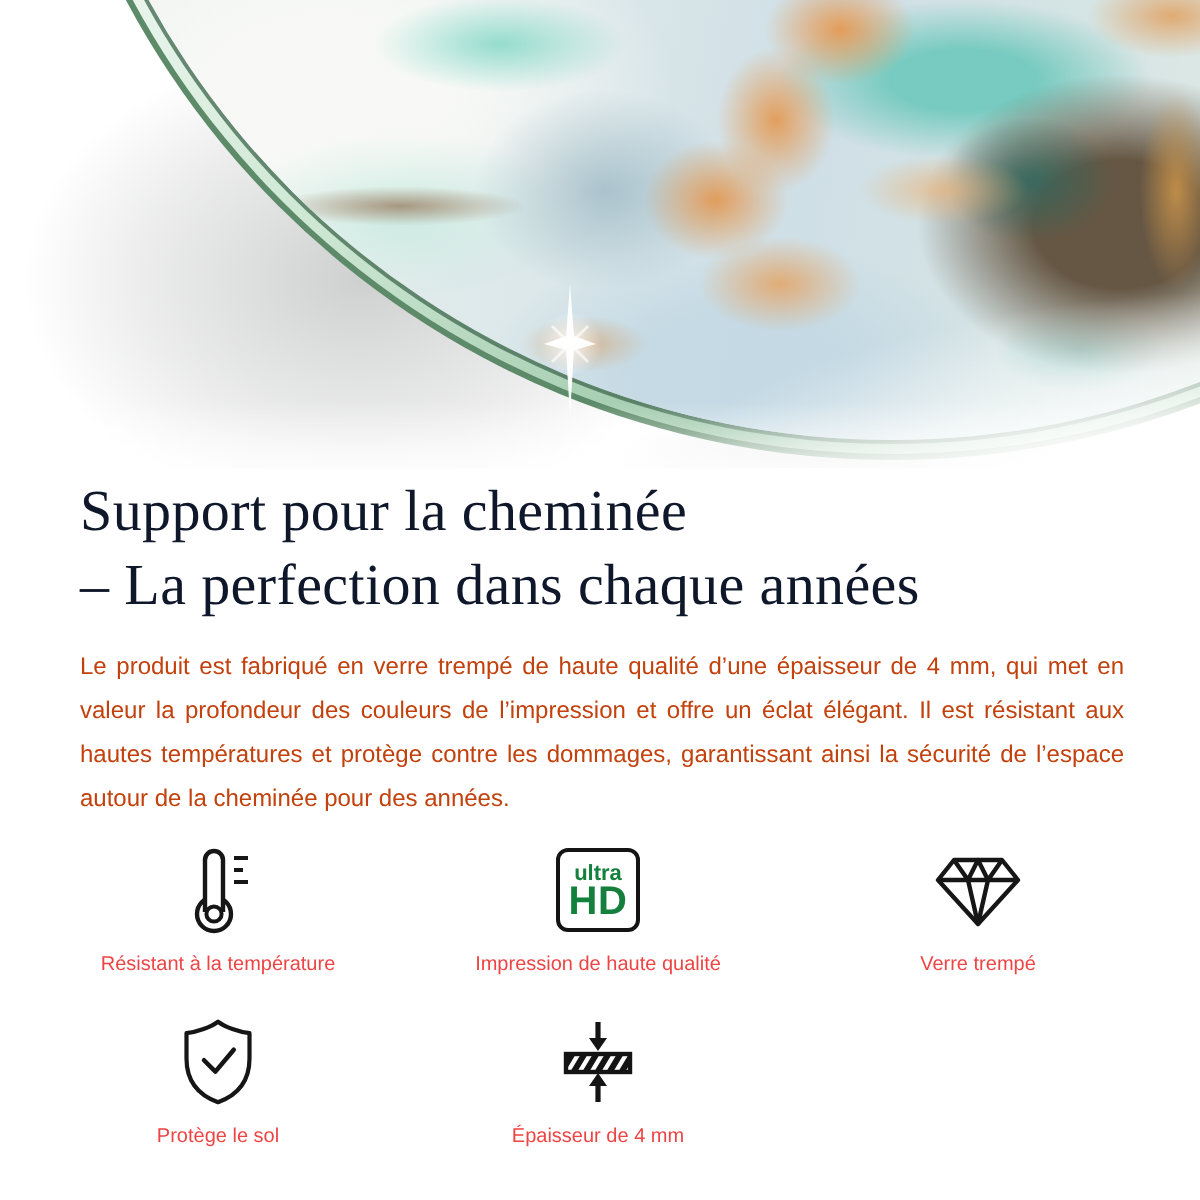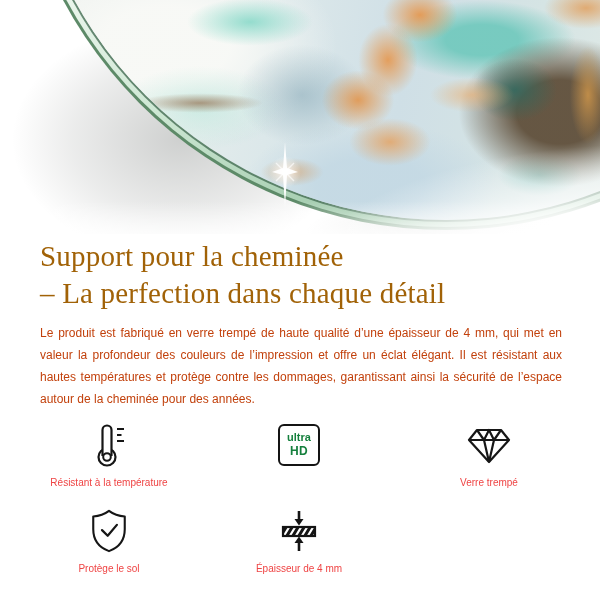--- a/index.html
+++ b/index.html
@@ -38,35 +38,35 @@
       radial-gradient(ellipse 170px 85px at 370px 185px, rgba(196,217,228,.9) 32%, rgba(196,217,228,0) 75%),
       radial-gradient(ellipse 230px 140px at 165px 45px, rgba(248,249,246,.98) 28%, rgba(248,249,246,0) 75%),
       linear-gradient(100deg,#f1f3ef 0%,#e9efed 25%,#dce8ea 45%,#cfdfe6 65%,#d5e4e4 85%,#dfe9e6 100%);}
   .fade{inset:0;background:
       radial-gradient(ellipse 480px 210px at 640px 300px,#fff 40%,rgba(255,255,255,0) 74%),
       linear-gradient(to bottom,rgba(255,255,255,0) 86%,rgba(255,255,255,.75) 100%);}
   .sparkle{left:250px;top:142px;}
 
   
   .content{padding:0 40px 0 40px;}
-  .title{font-family:"Liberation Serif",serif;font-weight:400;color:#a16207;
+  .title{font-family:"Liberation Serif",serif;font-weight:400;color:#0f172a;
     font-size:29px;line-height:37px;margin:4px 0 10px 0;letter-spacing:.2px;}
   .title span{display:block;}
   .desc{margin:0;width:522px;font-size:12px;line-height:22px;color:#c2410c;text-align:justify;}
 
   
   .features{display:flex;flex-wrap:wrap;padding:0 14px;margin-top:12px;}
   .feature{width:190px;display:flex;flex-direction:column;align-items:center;margin-bottom:20px;}
   .icon-slot{height:46px;display:flex;align-items:center;justify-content:center;}
   .f-label{margin-top:9px;font-size:10px;color:#ef4444;white-space:nowrap;}
   .icon{stroke:#161616;fill:none;stroke-width:2.2;}
   .uhd-box{width:38px;height:38px;border:2.6px solid #141414;border-radius:6px;
     display:flex;flex-direction:column;align-items:center;justify-content:center;color:#15803d;}
   .uhd-top{font-size:11px;font-weight:700;line-height:11px;}
-  .uhd-bottom{font-size:12px;font-weight:800;line-height:16px;letter-spacing:.3px;}
+  .uhd-bottom{font-size:20px;font-weight:800;line-height:16px;letter-spacing:.3px;}
 </style>
 </head>
 <body>
 
 <div class="page">
 
   <div class="hero">
     <div class="shadow-a"></div>
     <div class="shadow-b"></div>
     <div class="rim-outer"></div>
@@ -83,21 +83,21 @@
       </defs>
       <circle cx="35" cy="30" r="16" fill="url(#glow)"></circle>
       <path d="M26 21 L44 39 M44 21 L26 39" stroke="rgba(255,255,255,.65)" stroke-width="1.4"></path>
       <path d="M35 0 L37 26 L48 30 L37 33 L35 66 L33 33 L22 30 L33 26 Z" fill="#ffffff" opacity=".95"></path>
     </svg>
   </div>
 
   <div class="content">
     <h1 class="title">
       <span>Support pour la cheminée</span>
-      <span>– La perfection dans chaque détail</span>
+      <span>– La perfection dans chaque années</span>
     </h1>
     <p class="desc">Le produit est fabriqué en verre trempé de haute qualité d’une épaisseur de 4 mm, qui met en valeur la profondeur des couleurs de l’impression et offre un éclat élégant. Il est résistant aux hautes températures et protège contre les dommages, garantissant ainsi la sécurité de l’espace autour de la cheminée pour des années.</p>
   </div>
 
   <div class="features">
 
     <div class="feature">
       <div class="icon-slot">
         <svg class="icon" width="44" height="46" viewBox="0 0 44 46">
           <circle cx="20" cy="35" r="8.5"></circle>
@@ -109,20 +109,21 @@
       <div class="f-label">Résistant à la température</div>
     </div>
 
     <div class="feature">
       <div class="icon-slot">
         <div class="uhd-box">
           <span class="uhd-top">ultra</span>
           <span class="uhd-bottom">HD</span>
         </div>
       </div>
+      <div class="f-label">Impression de haute qualité</div>
     </div>
 
     <div class="feature">
       <div class="icon-slot">
         <svg class="icon" width="48" height="42" viewBox="0 0 48 42" stroke-width="2" stroke-linejoin="round">
           <path d="M12 6 L36 6 L44 16 L24 38 L4 16 Z"></path>
           <path d="M4 16 L44 16 M12 6 L19 16 L24 6 L29 16 L36 6 M19 16 L24 38 M29 16 L24 38"></path>
         </svg>
       </div>
       <div class="f-label">Verre trempé</div>

